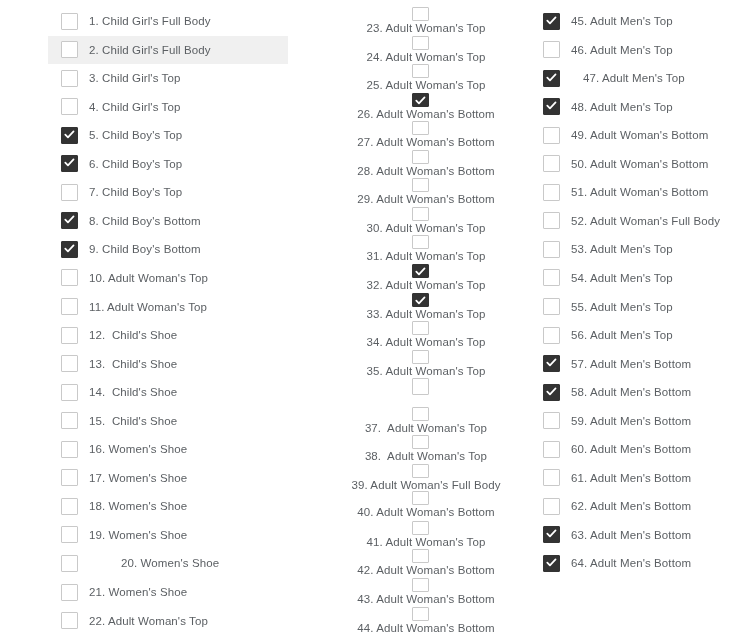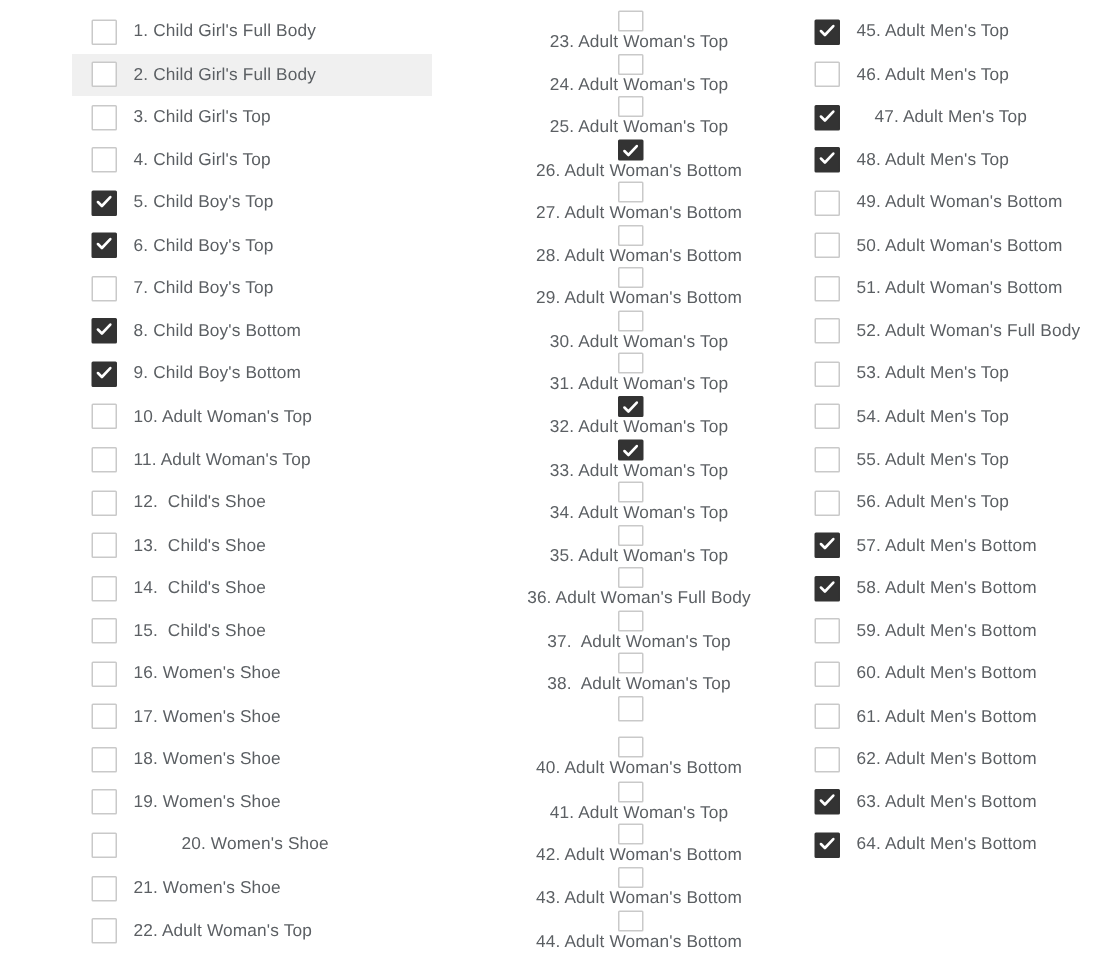--- a/index.html
+++ b/index.html
@@ -256,32 +256,32 @@
       <div class="row" style="top: 321.05px;">
         <span class="checkbox" role="checkbox" aria-checked="false"></span>
         <span class="row-label">34. Adult Woman's Top</span>
       </div>
       <div class="row" style="top: 349.6px;">
         <span class="checkbox" role="checkbox" aria-checked="false"></span>
         <span class="row-label">35. Adult Woman's Top</span>
       </div>
       <div class="row" style="top: 378.15px;">
         <span class="checkbox" role="checkbox" aria-checked="false"></span>
-        <span class="row-label">36. Adult Woman's Full Body</span>
       </div>
       <div class="row" style="top: 406.7px;">
         <span class="checkbox" role="checkbox" aria-checked="false"></span>
         <span class="row-label">37.  Adult Woman's Top</span>
       </div>
       <div class="row" style="top: 435.25px;">
         <span class="checkbox" role="checkbox" aria-checked="false"></span>
         <span class="row-label">38.  Adult Woman's Top</span>
       </div>
       <div class="row" style="top: 463.8px;">
         <span class="checkbox" role="checkbox" aria-checked="false"></span>
+        <span class="row-label">39. Adult Woman's Full Body</span>
       </div>
       <div class="row" style="top: 491px;">
         <span class="checkbox" role="checkbox" aria-checked="false"></span>
         <span class="row-label">40. Adult Woman's Bottom</span>
       </div>
       <div class="row" style="top: 520.9px;">
         <span class="checkbox" role="checkbox" aria-checked="false"></span>
         <span class="row-label">41. Adult Woman's Top</span>
       </div>
       <div class="row" style="top: 549.45px;">

